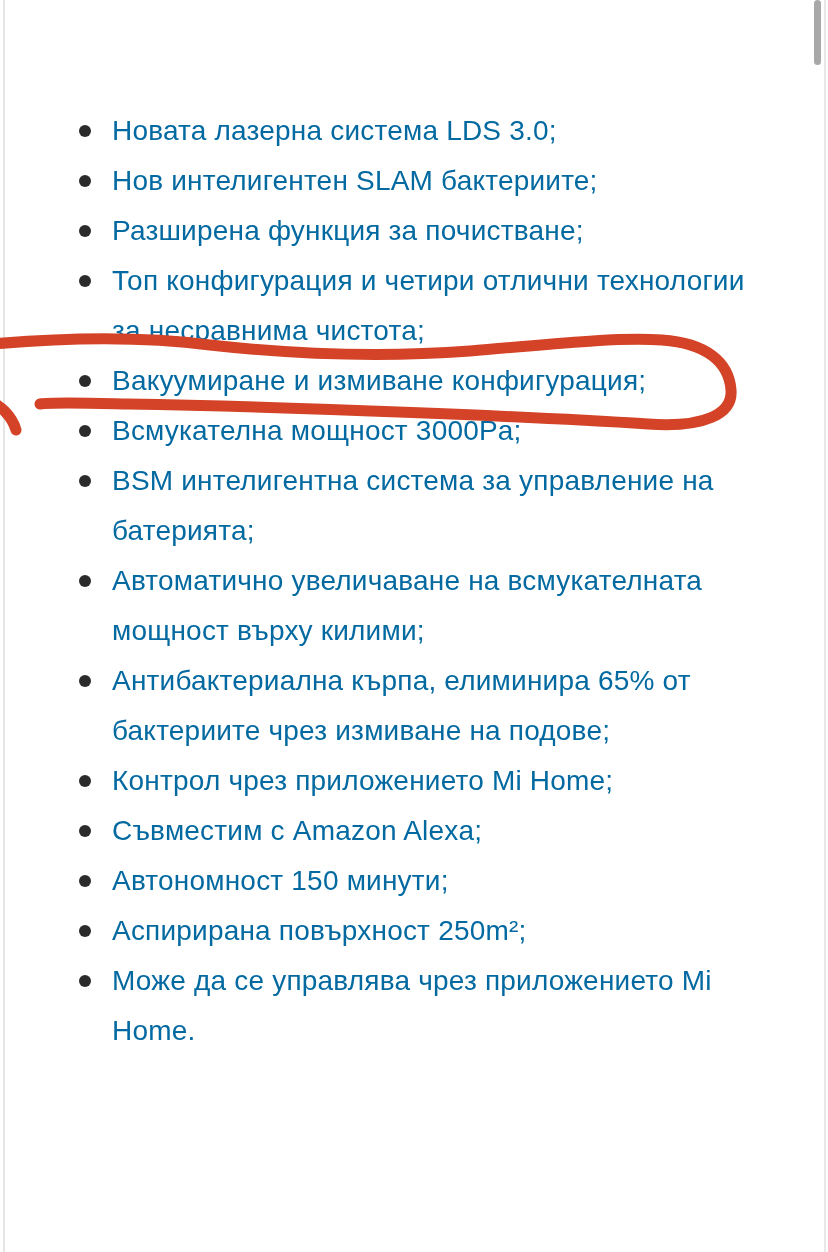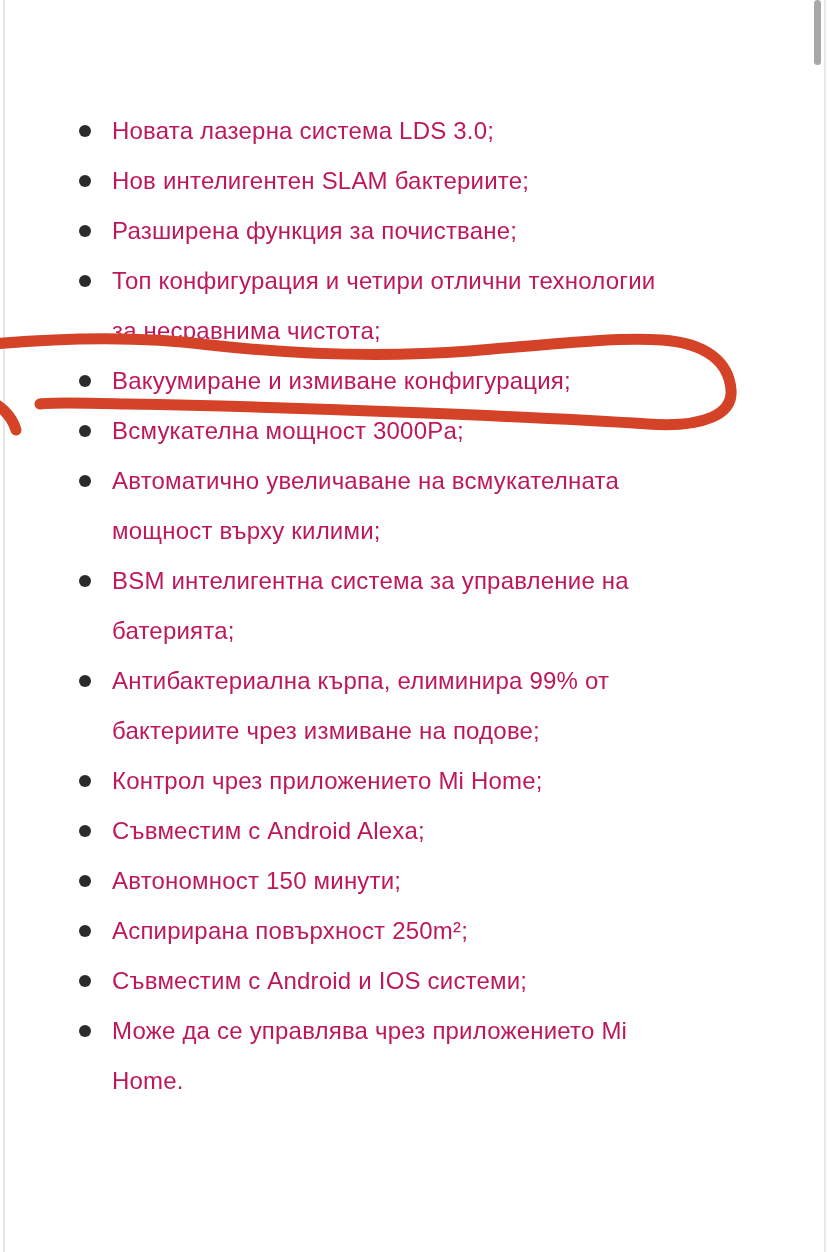--- a/index.html
+++ b/index.html
@@ -38,23 +38,23 @@
     position: absolute;
     left: 112px;
     top: 106px;
     width: 690px;
     margin: 0;
     padding: 0;
     list-style: none;
   }
   ul.features li {
     position: relative;
-    font-size: 24px;
+    font-size: 28px;
     line-height: 50px;
-    color: #be185d;
+    color: #0369a1;
     white-space: pre-line;
     letter-spacing: 0.2px;
   }
   ul.features li::before {
     content: "";
     position: absolute;
     left: -33px;
     top: 19px;
     width: 12px;
     height: 12px;
@@ -79,31 +79,30 @@
 <div class="scrollbar-thumb"></div>
 
 <ul class="features">
   <li>Новата лазерна система LDS 3.0;</li>
   <li>Нов интелигентен SLAM бактериите;</li>
   <li>Разширена функция за почистване;</li>
   <li>Топ конфигурация и четири отлични технологии
 за несравнима чистота;</li>
   <li>Вакуумиране и измиване конфигурация;</li>
   <li>Всмукателна мощност 3000Pa;</li>
+  <li>BSM интелигентна система за управление на
+батерията;</li>
   <li>Автоматично увеличаване на всмукателната
 мощност върху килими;</li>
-  <li>BSM интелигентна система за управление на
-батерията;</li>
-  <li>Антибактериална кърпа, елиминира 99% от
+  <li>Антибактериална кърпа, елиминира 65% от
 бактериите чрез измиване на подове;</li>
   <li>Контрол чрез приложението Mi Home;</li>
-  <li>Съвместим с Android Alexa;</li>
+  <li>Съвместим с Amazon Alexa;</li>
   <li>Автономност 150 минути;</li>
   <li>Аспирирана повърхност 250m²;</li>
-  <li>Съвместим с Android и IOS системи;</li>
   <li>Може да се управлява чрез приложението Mi
 Home.</li>
 </ul>
 
 <svg class="annotation-overlay" viewBox="0 0 828 1252" xmlns="http://www.w3.org/2000/svg" aria-hidden="true">
   <path d="M -28 346 C 60 337, 140 336, 210 345 C 300 355, 390 357, 470 351 C 545 345, 610 337, 662 340 C 706 343, 729 362, 731 390 C 733 414, 704 428, 648 424 C 540 417, 300 407, 128 404 C 84 403, 52 402, 40 404" fill="none" stroke-width="11" stroke-linecap="round" stroke-linejoin="round" stroke="#d44327"></path>
   <path d="M -16 398 C 0 404, 12 416, 16 430" fill="none" stroke-width="11" stroke-linecap="round" stroke-linejoin="round" stroke="#d44327"></path>
 </svg>
 
 </body></html>

